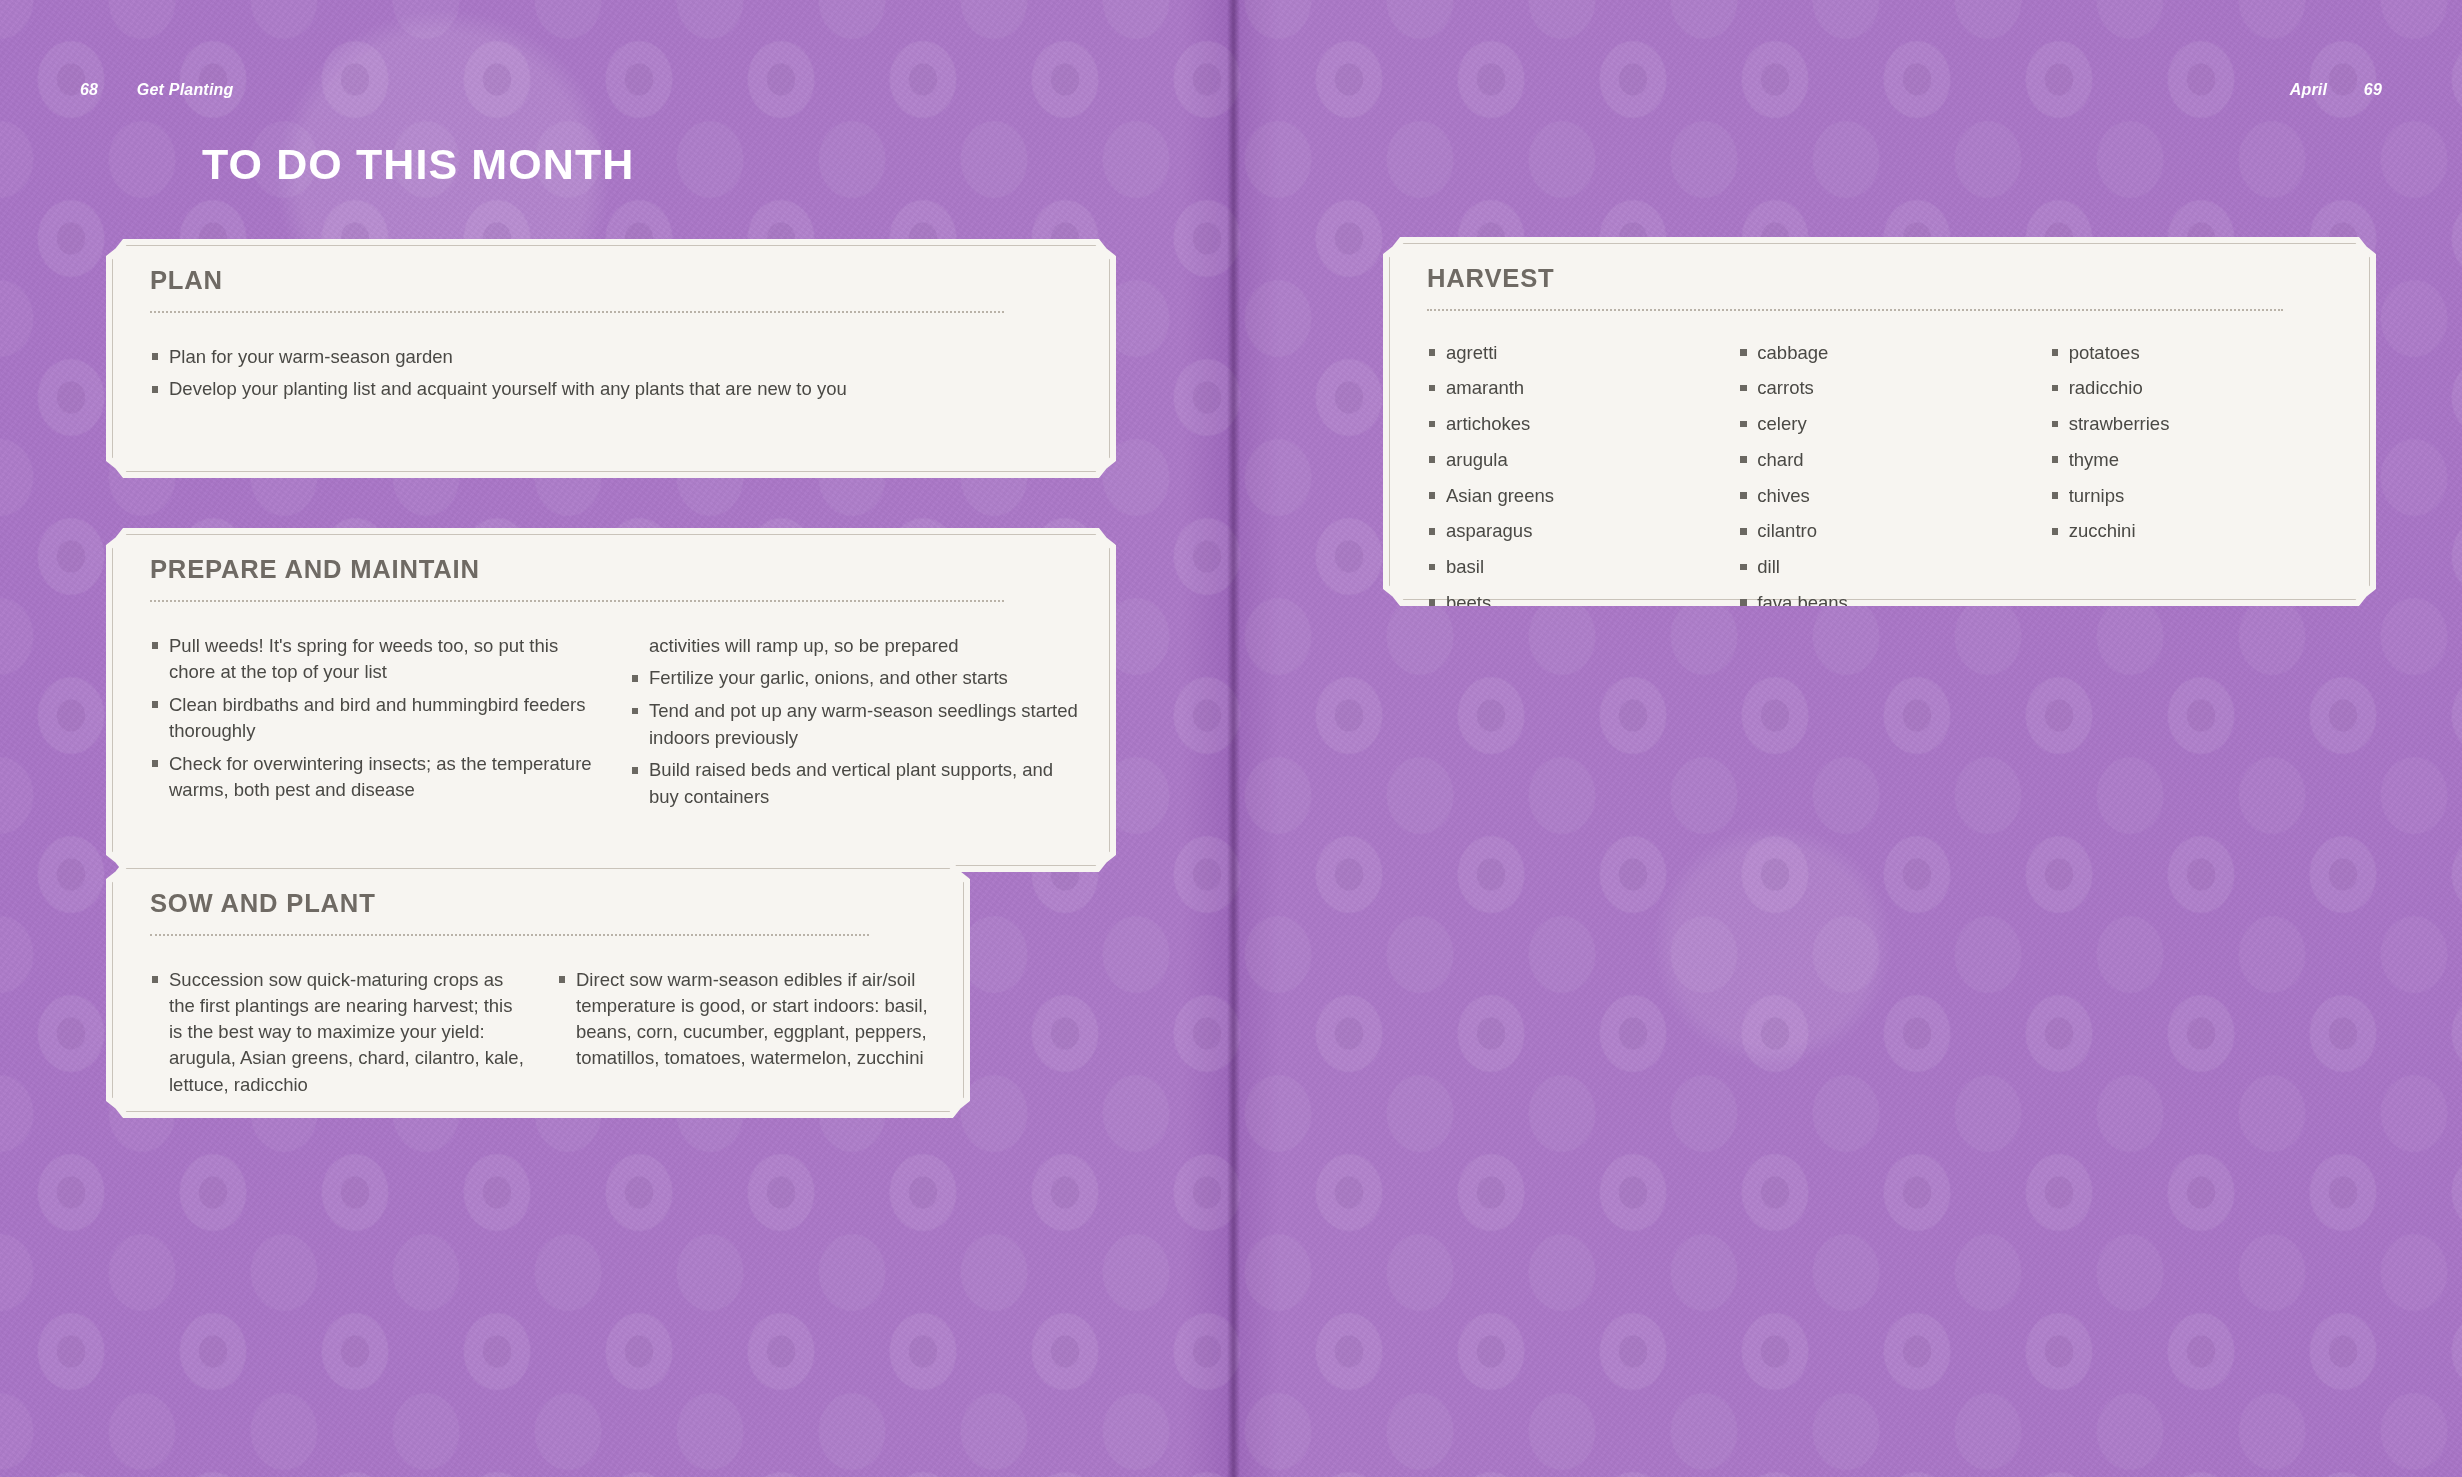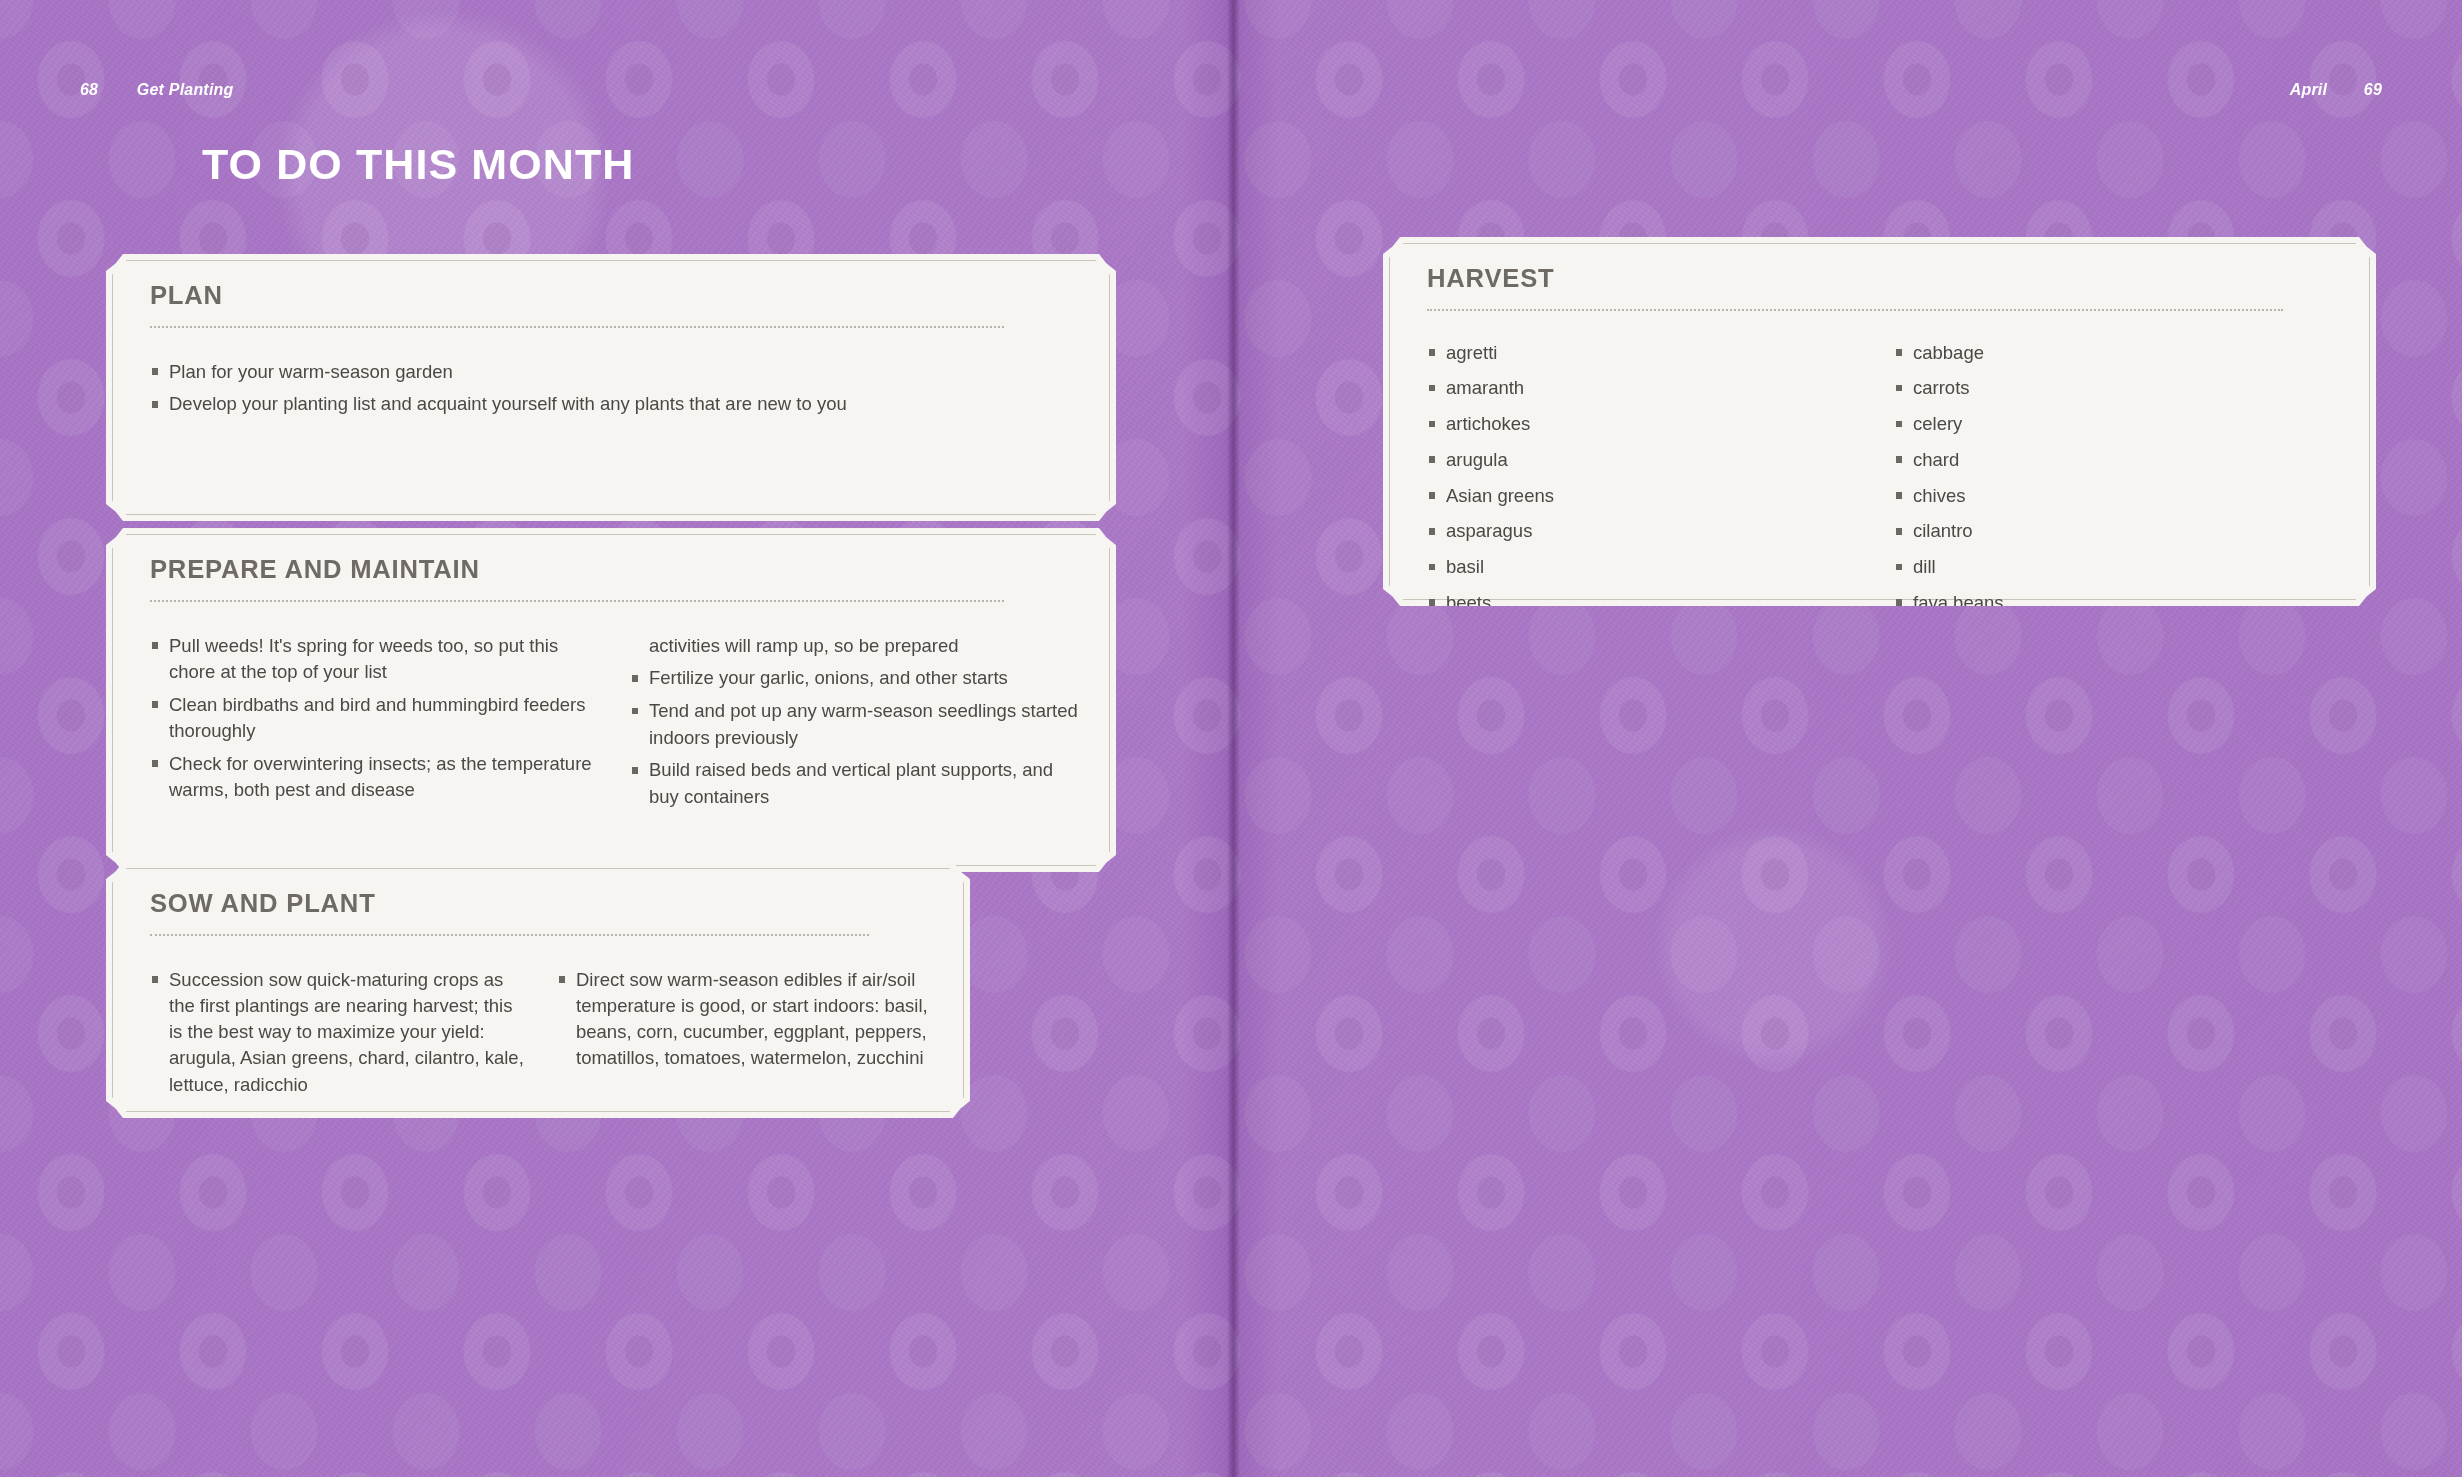--- a/index.html
+++ b/index.html
@@ -165,21 +165,21 @@
   
   .cols4 {
     display: flex;
     gap: 23px;
     margin-top: 19px;
   }
   .cols4 .col { flex: 1 1 0; }
   .cols4 ul.bullets li { margin-bottom: 9.5px; }
 
   
-  #panel-plan      { left: 106px;  top: 254px;  width: 1010px; height: 267px; }
+  #panel-plan      { left: 106px;  top: 239px;  width: 1010px; height: 239px; }
   #panel-prepare   { left: 106px;  top: 528px;  width: 1010px; height: 344px; }
   #panel-sow       { left: 106px;  top: 862px;  width: 864px; height: 256px; }
   #panel-harvest   { left: 1383px; top: 237px;  width: 993px; height: 369px; }
 
   #panel-harvest .rule { width: 94%; }
 </style>
 </head>
 <body>
 
 <div class="spread">
@@ -284,17 +284,27 @@
             <li>carrots</li>
             <li>celery</li>
             <li>chard</li>
             <li>chives</li>
             <li>cilantro</li>
             <li>dill</li>
             <li>fava beans</li>
             <li>fennel</li>
           </ul>
         </div>
+        <div class="col">
+          <ul class="bullets">
+            <li>potatoes</li>
+            <li>radicchio</li>
+            <li>strawberries</li>
+            <li>thyme</li>
+            <li>turnips</li>
+            <li>zucchini</li>
+          </ul>
+        </div>
       </div>
     </div>
   </div>
 </div>
 
 
 </body></html>

